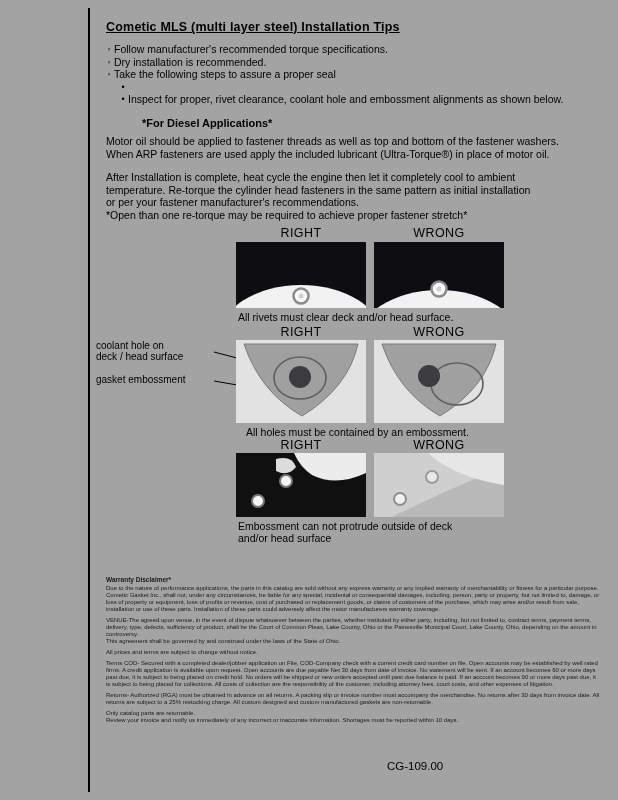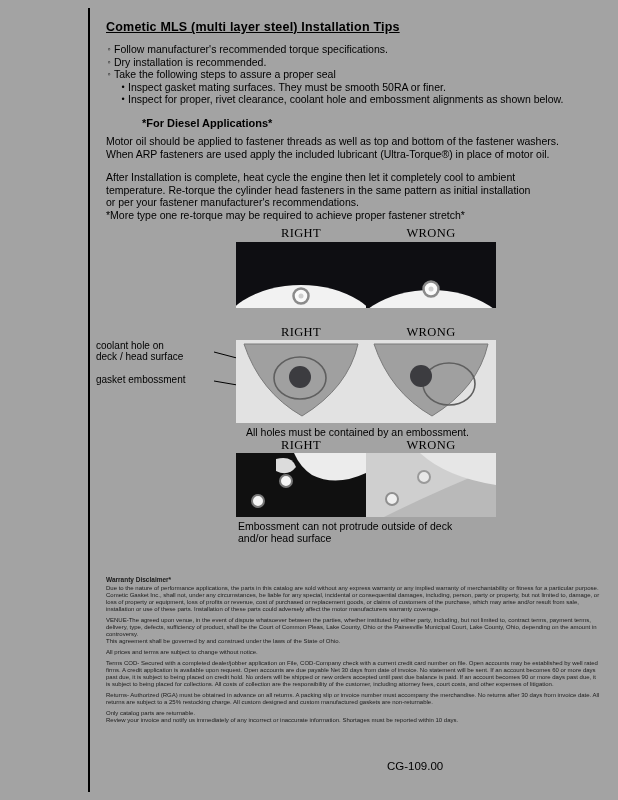--- a/index.html
+++ b/index.html
@@ -16,21 +16,21 @@
   .bullet { width:10px; flex:0 0 10px; text-align:center; font-size:9px; }
   .sub { margin-left:14px; }
 
   .diesel-heading { position:absolute; left:106px; top:117px; font-size:11px; font-weight:bold;margin-left:36px; }
   .para { position:absolute; left:106px; font-size:10.5px; line-height:12.5px; }
   .prel { white-space:pre-line; }
   .para1 { top:135px; width:495px; }
   .para2 { top:171px; width:485px; }
   .note  { top:209px; width:495px; }
 
-  .dg-labels, .dg-images { position:absolute; left:236px; width:270px; display:flex; gap:0;font-family:Liberation Serif, serif; }
+  .dg-labels, .dg-images { position:absolute; left:236px; width:270px; display:flex; gap:8px; }
   .dg-label { width:130px; text-align:center; font-size:12.5px; letter-spacing:.4px; }
   .dg-img { width:130px; display:block; }
   .caption { position:absolute; left:238px; font-size:10.5px; line-height:12px; }
 
   .labels1 { top:226px; } .images1 { top:242px; } .caption1 { top:311px; }
   .labels2 { top:325px; } .images2 { top:340px; } .caption2 { top:426px;margin-left:8px; }
   .labels3 { top:438px; } .images3 { top:453px; } .caption3 { top:520px; width:270px; }
 
   .annot { position:absolute; left:96px; width:116px; text-align:left;
     font-size:10px; line-height:11px; }
@@ -62,55 +62,55 @@
       <span class="bullet">◦</span>
       <span>Dry installation is recommended.</span>
     </div>
     <div class="tip-row">
       <span class="bullet">◦</span>
       <span>Take the following steps to assure a proper seal</span>
     </div>
     <div class="sub">
       <div class="tip-row">
         <span class="bullet">•</span>
-        <span>Inspect gasket mating surfaces.  They must be smooth 50RA or finer.</span>
       </div>
       <div class="tip-row">
         <span class="bullet">•</span>
         <span>Inspect for proper, rivet clearance, coolant hole and embossment alignments as shown below.</span>
       </div>
     </div>
   </div>
 
   <div class="diesel-heading">*For Diesel Applications*</div>
   <div class="para para1 prel">Motor oil should be applied to fastener threads as well as top and bottom of the fastener washers.
 When ARP fasteners are used apply the included lubricant (Ultra-Torque®) in place of motor oil.</div>
   <div class="para para2 prel">After Installation is complete, heat cycle the engine then let it completely cool to ambient
 temperature. Re-torque the cylinder head fasteners in the same pattern as initial installation
 or per your fastener manufacturer's recommendations.</div>
-  <div class="para note">*More type one re-torque may be required to achieve proper fastener stretch*</div>
+  <div class="para note">*Open than one re-torque may be required to achieve proper fastener stretch*</div>
 
   <div class="dg-labels labels1">
     <div class="dg-label">RIGHT</div>
     <div class="dg-label">WRONG</div>
   </div>
   <div class="dg-images images1">
     <svg class="dg-img" width="130" height="66" viewBox="0 0 130 66">
       <rect width="130" height="66" fill="#0e0e12"></rect>
       <ellipse cx="65" cy="96" rx="82" ry="53" fill="#f2f2f2"></ellipse>
       <circle cx="65" cy="54" r="7.5" fill="#fafafa" stroke="#8a8a8a" stroke-width="2.5"></circle>
       <circle cx="65" cy="54" r="2.5" fill="#cfcfcf"></circle>
     </svg>
     <svg class="dg-img" width="130" height="66" viewBox="0 0 130 66">
       <rect width="130" height="66" fill="#0e0e12"></rect>
       <ellipse cx="65" cy="101" rx="82" ry="53" fill="#f2f2f2"></ellipse>
       <circle cx="65" cy="47" r="7.5" fill="#fafafa" stroke="#8a8a8a" stroke-width="2.5"></circle>
       <circle cx="65" cy="47" r="2.5" fill="#cfcfcf"></circle>
     </svg>
   </div>
+  <div class="caption caption1">All rivets must clear deck and/or head surface.</div>
 
   <div class="dg-labels labels2">
     <div class="dg-label">RIGHT</div>
     <div class="dg-label">WRONG</div>
   </div>
   <div class="annot annot1 prel">coolant hole on
 deck / head surface</div>
   <div class="annot annot2">gasket embossment</div>
   <svg class="annot-lines" width="85" height="55" viewBox="0 0 85 55">
     <line x1="0" y1="8" x2="76" y2="28" stroke="#000" stroke-width="1"></line>

